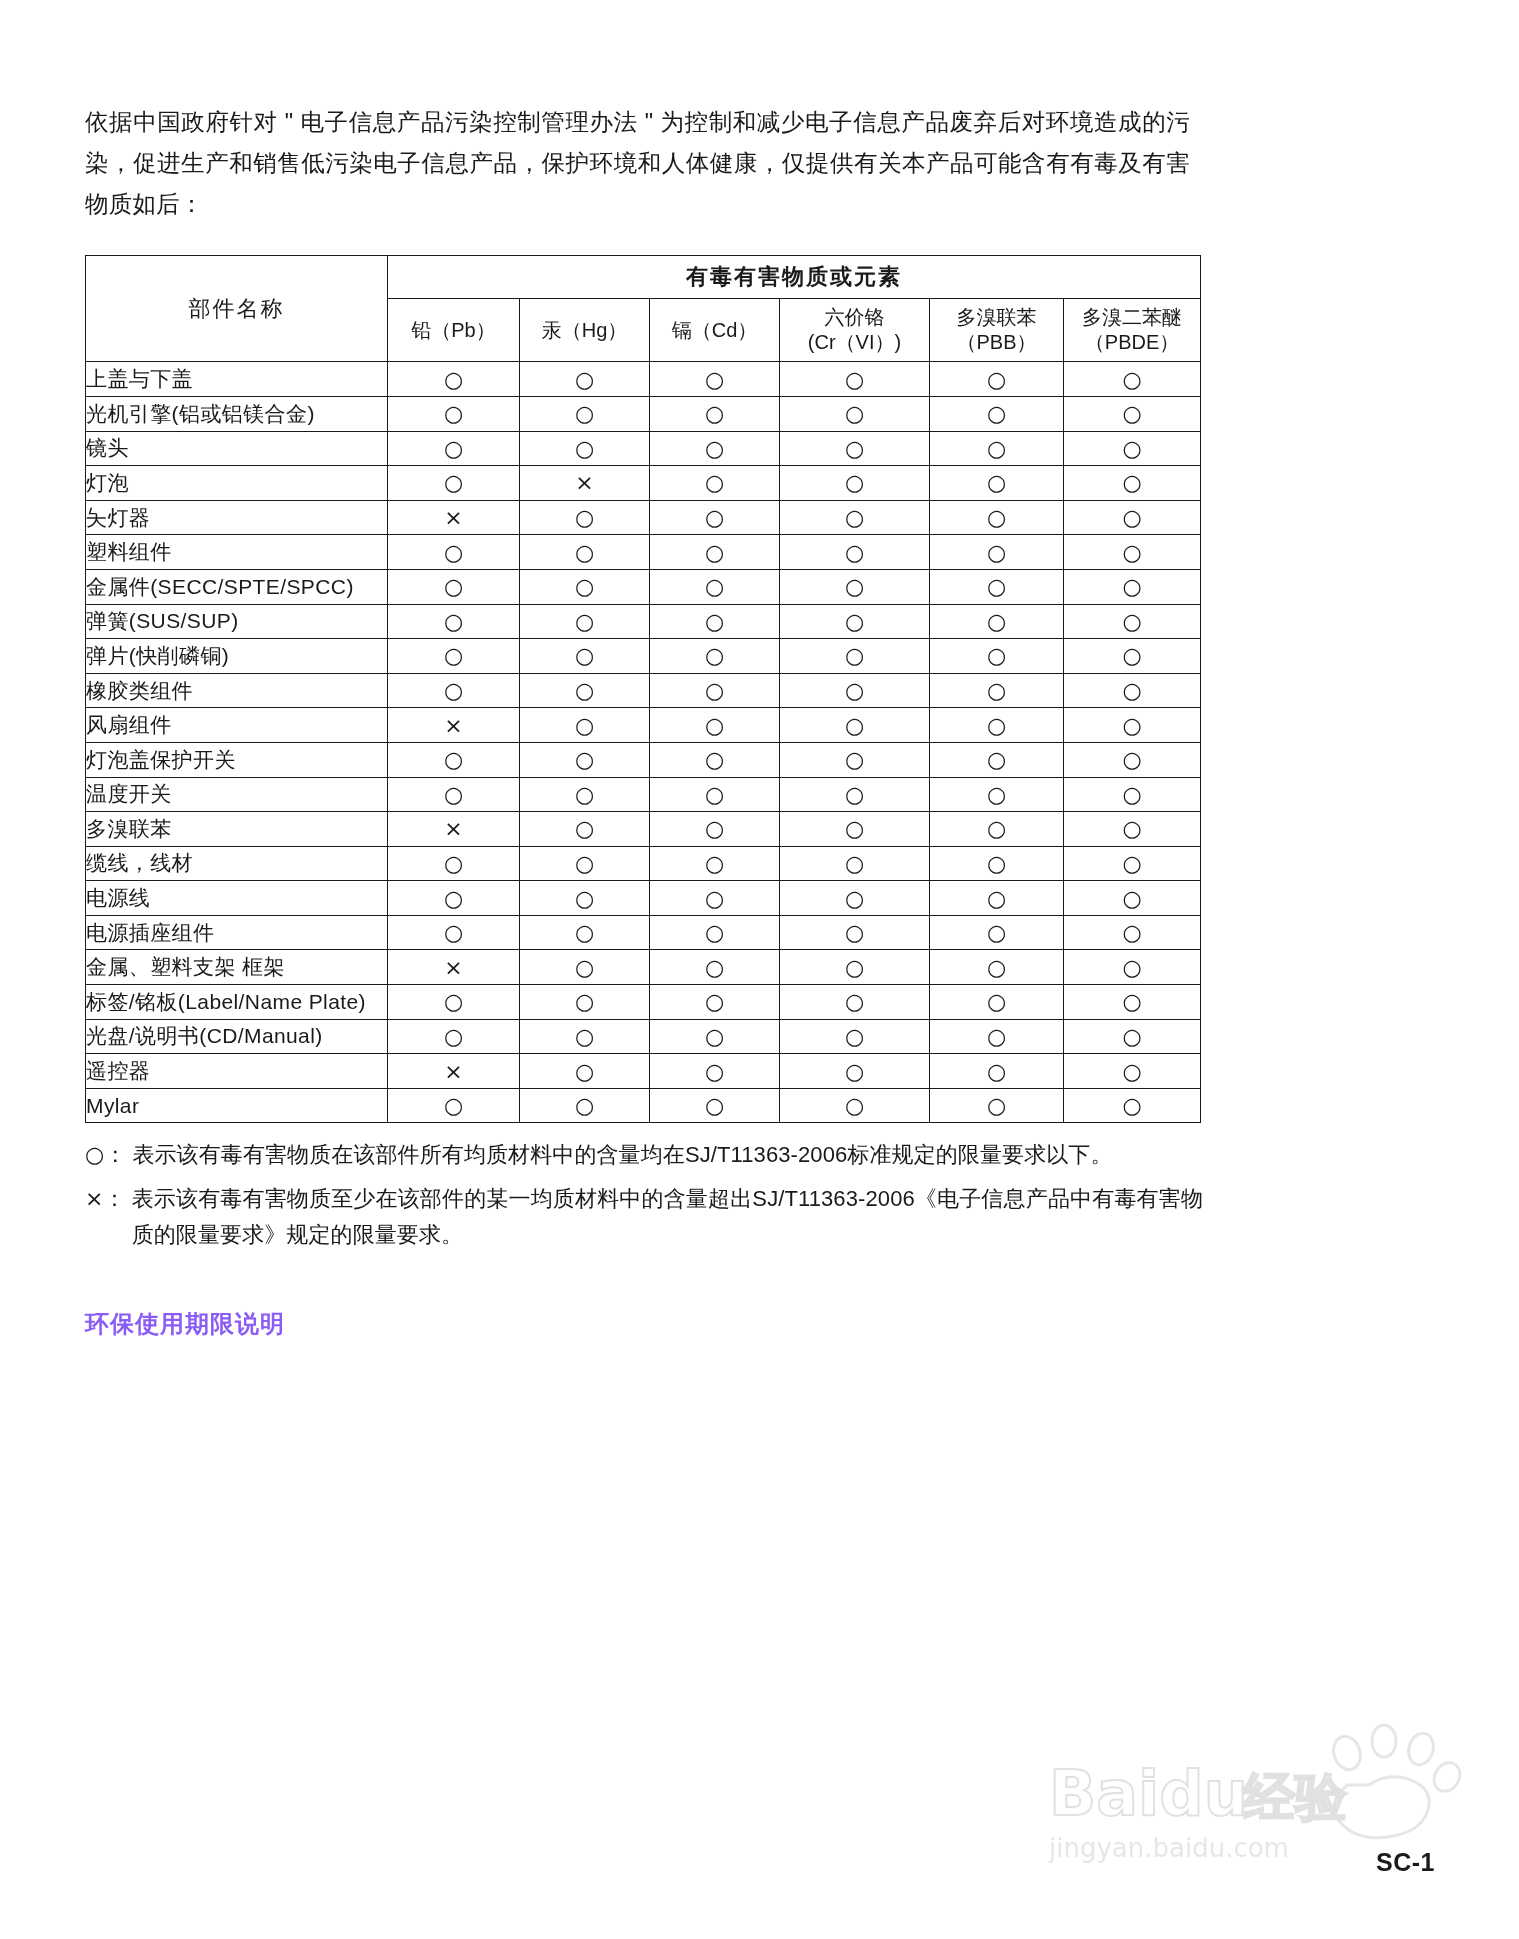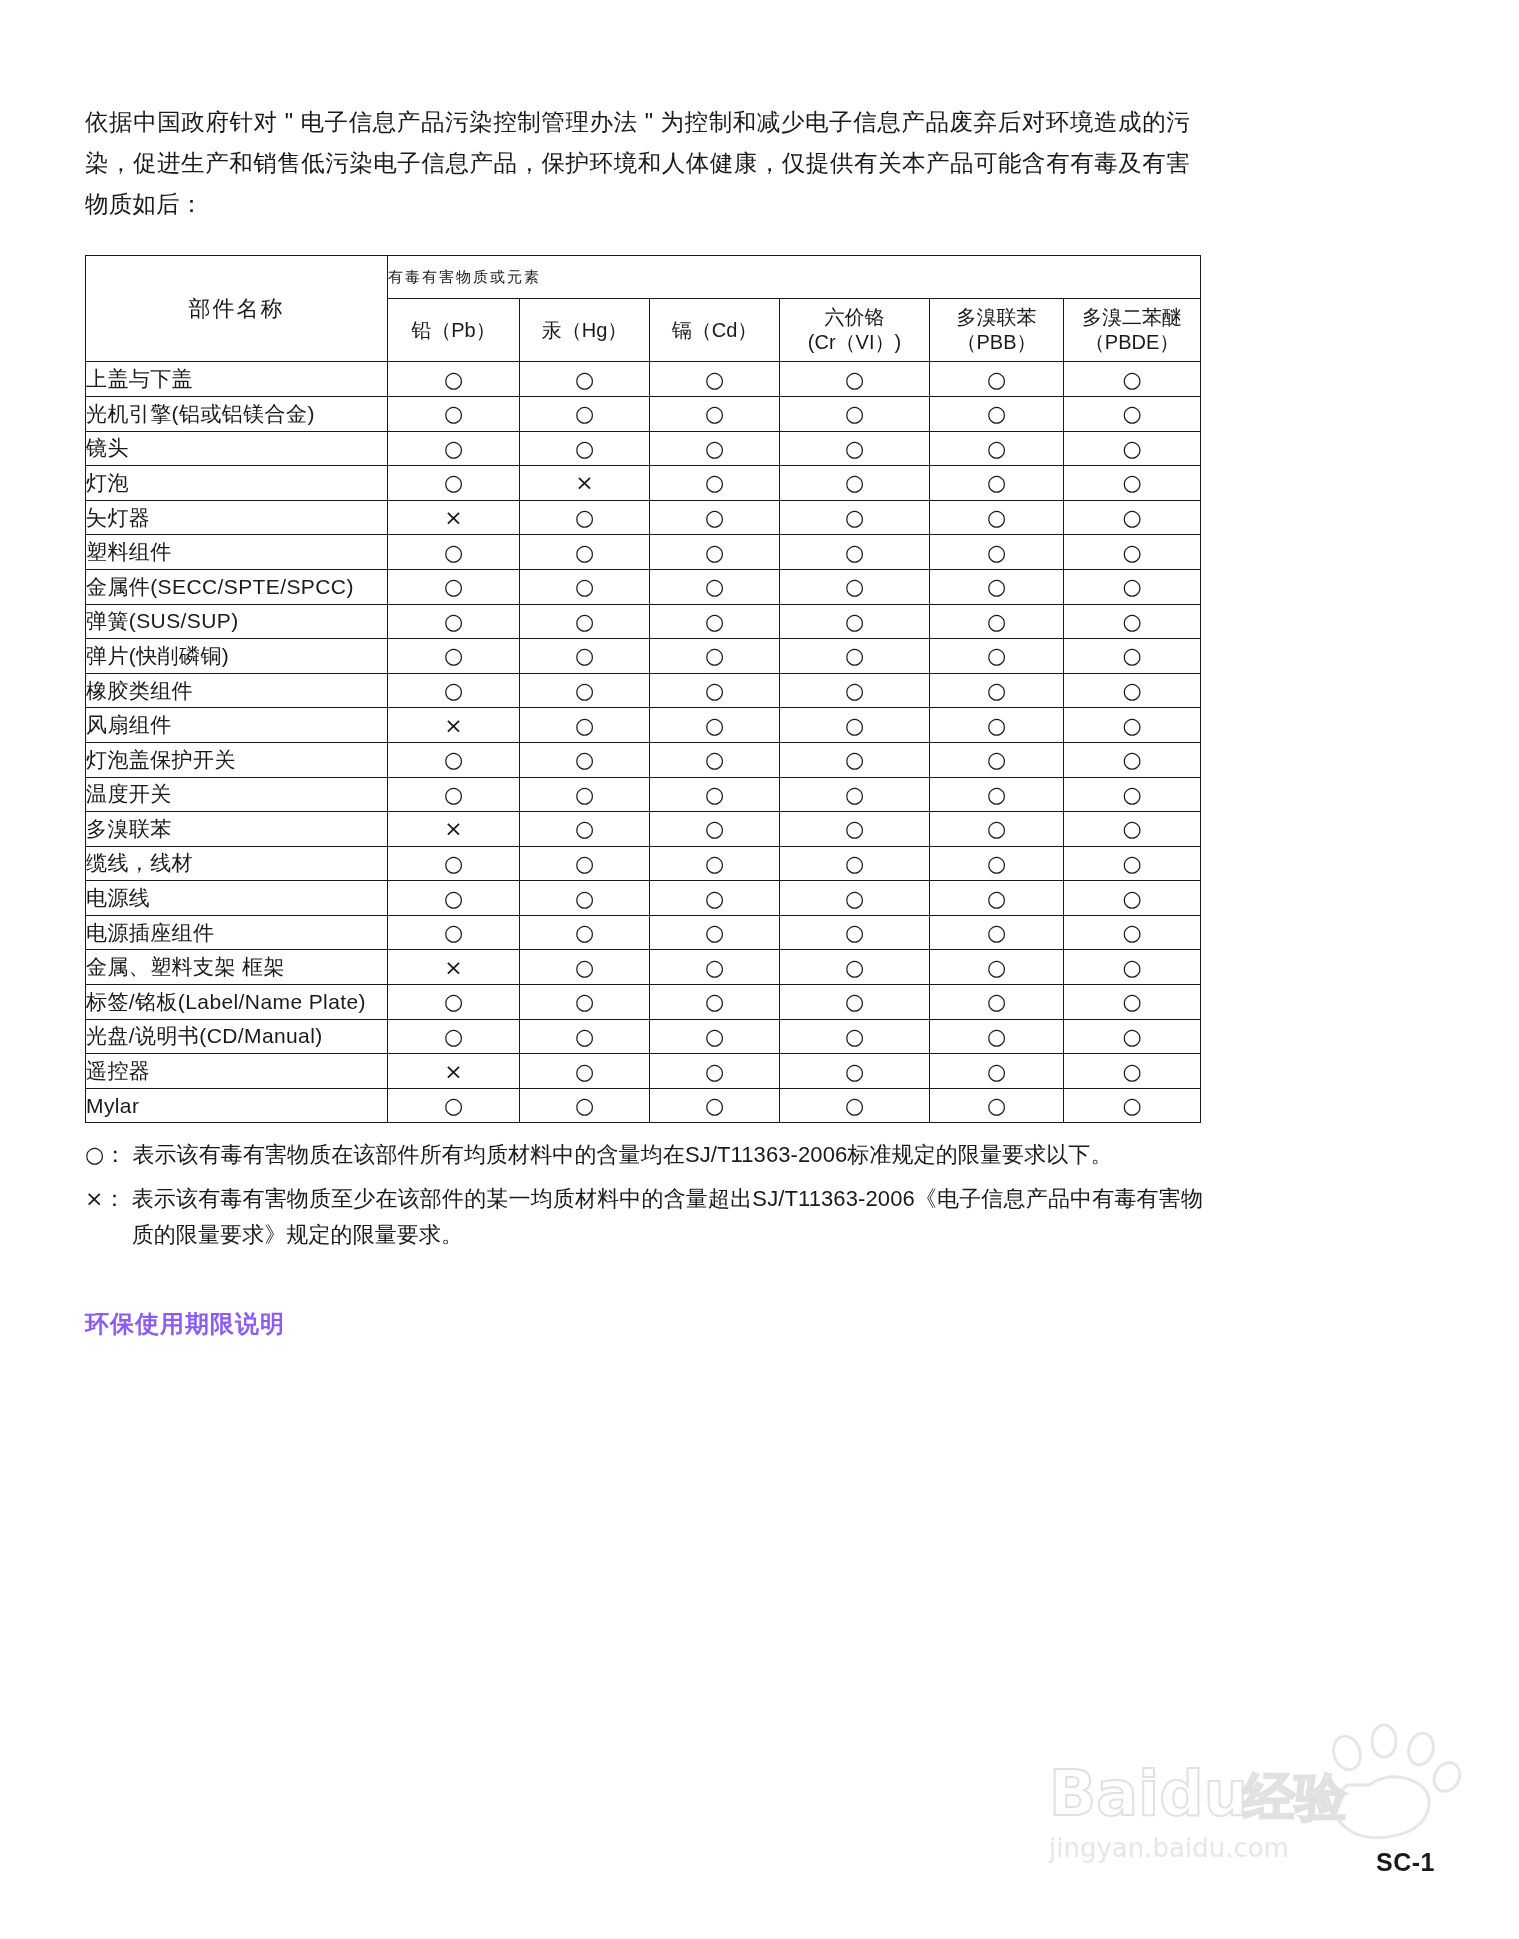--- a/index.html
+++ b/index.html
@@ -54,26 +54,26 @@
   .hdr-part {
     font-size: 22px;
     text-align: center;
     vertical-align: middle;
     height: 104px;
     letter-spacing: 2px;
     font-weight: normal;
     font-family: Liberation Serif, serif;
   }
   .hdr-group {
-    font-size: 15px;
-    text-align: left;
+    font-size: 22px;
+    text-align: center;
     vertical-align: middle;
     height: 42px;
     letter-spacing: 2px;
-    font-weight: normal;
+    font-weight: bold;
   }
   .hdr-sub {
     font-size: 20px;
     text-align: center;
     vertical-align: middle;
     height: 62px;
     font-weight: normal;
     line-height: 1.25;
     letter-spacing: 0px;
   }

